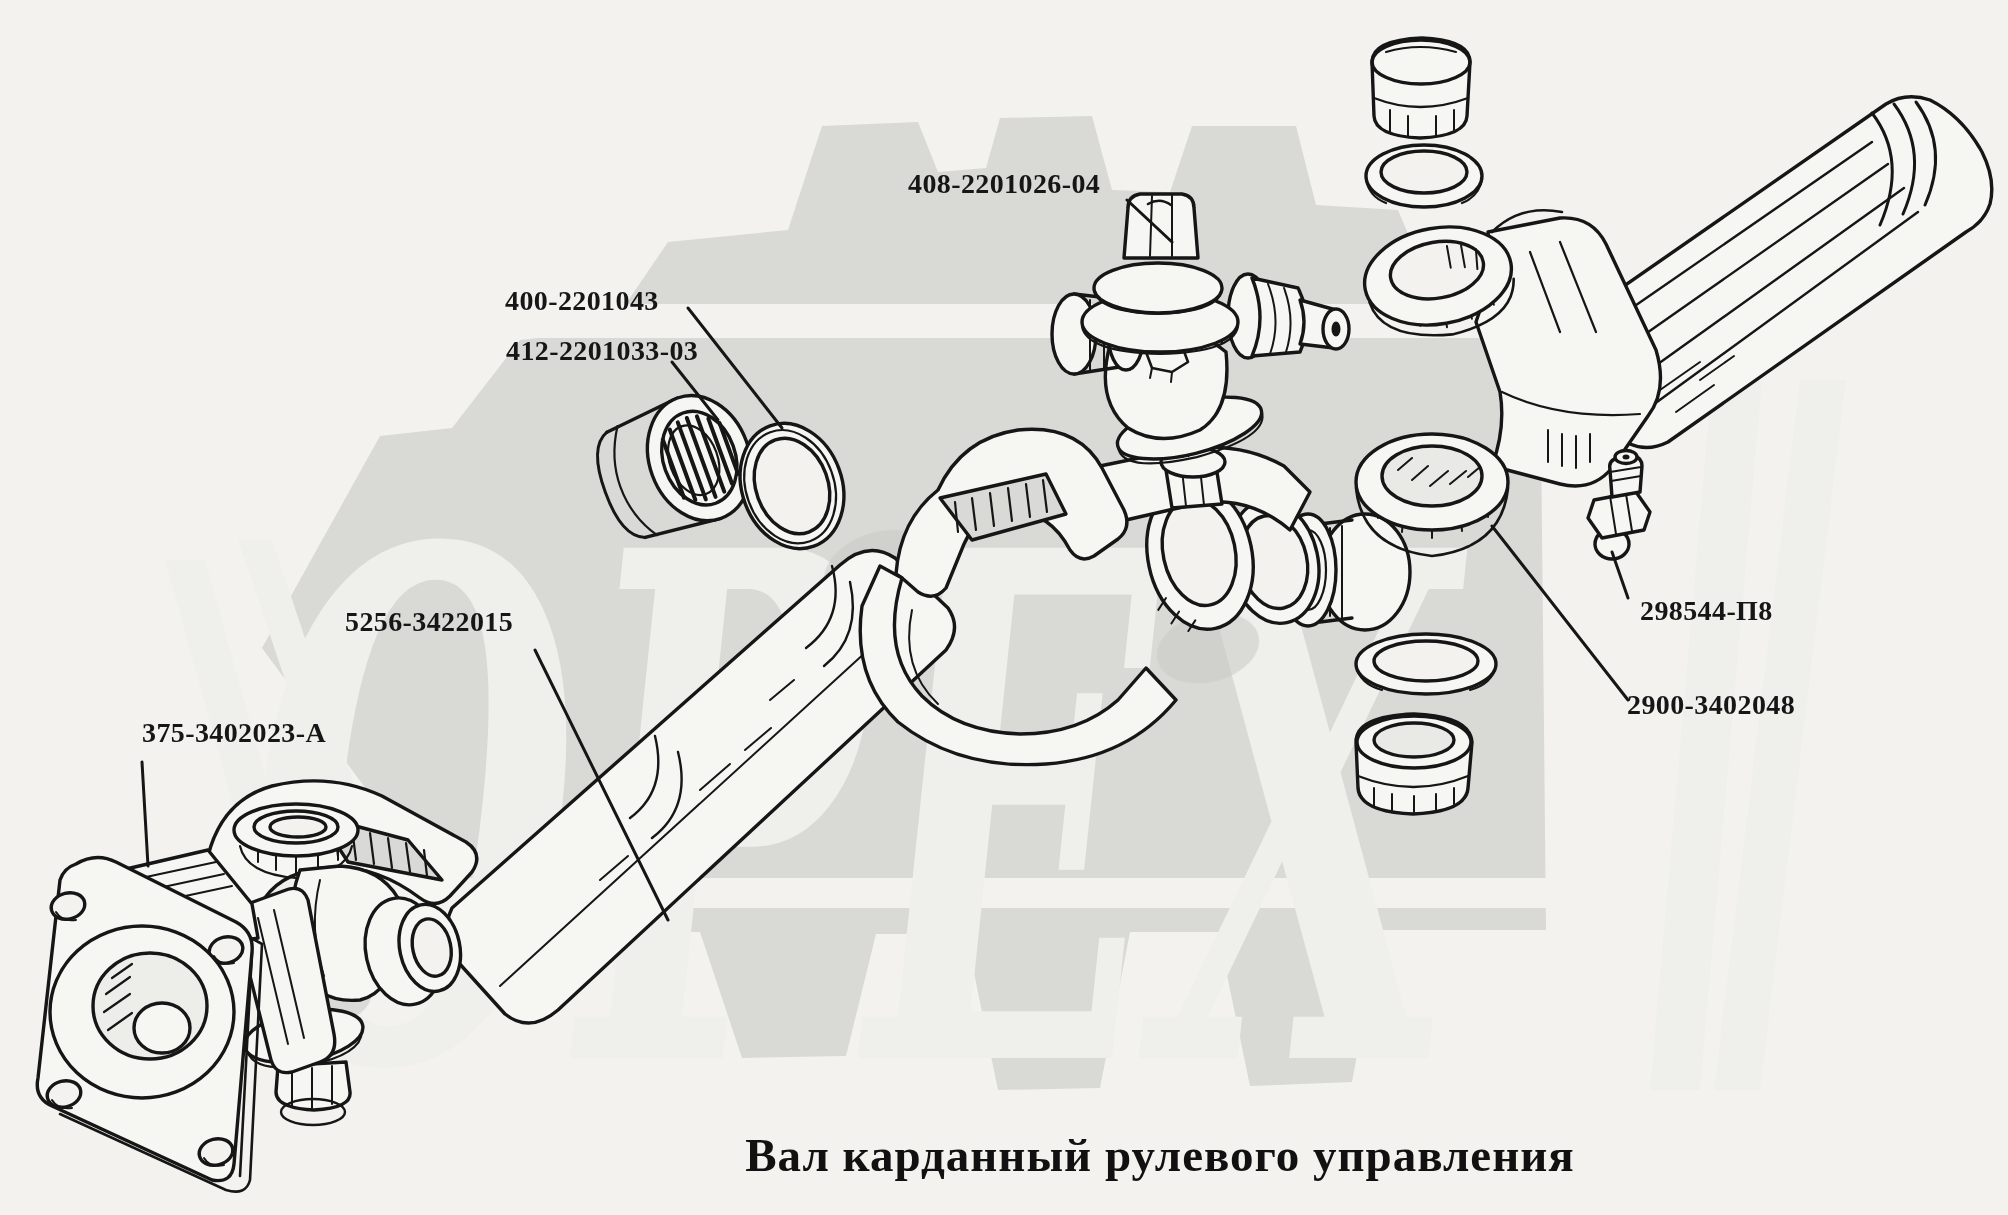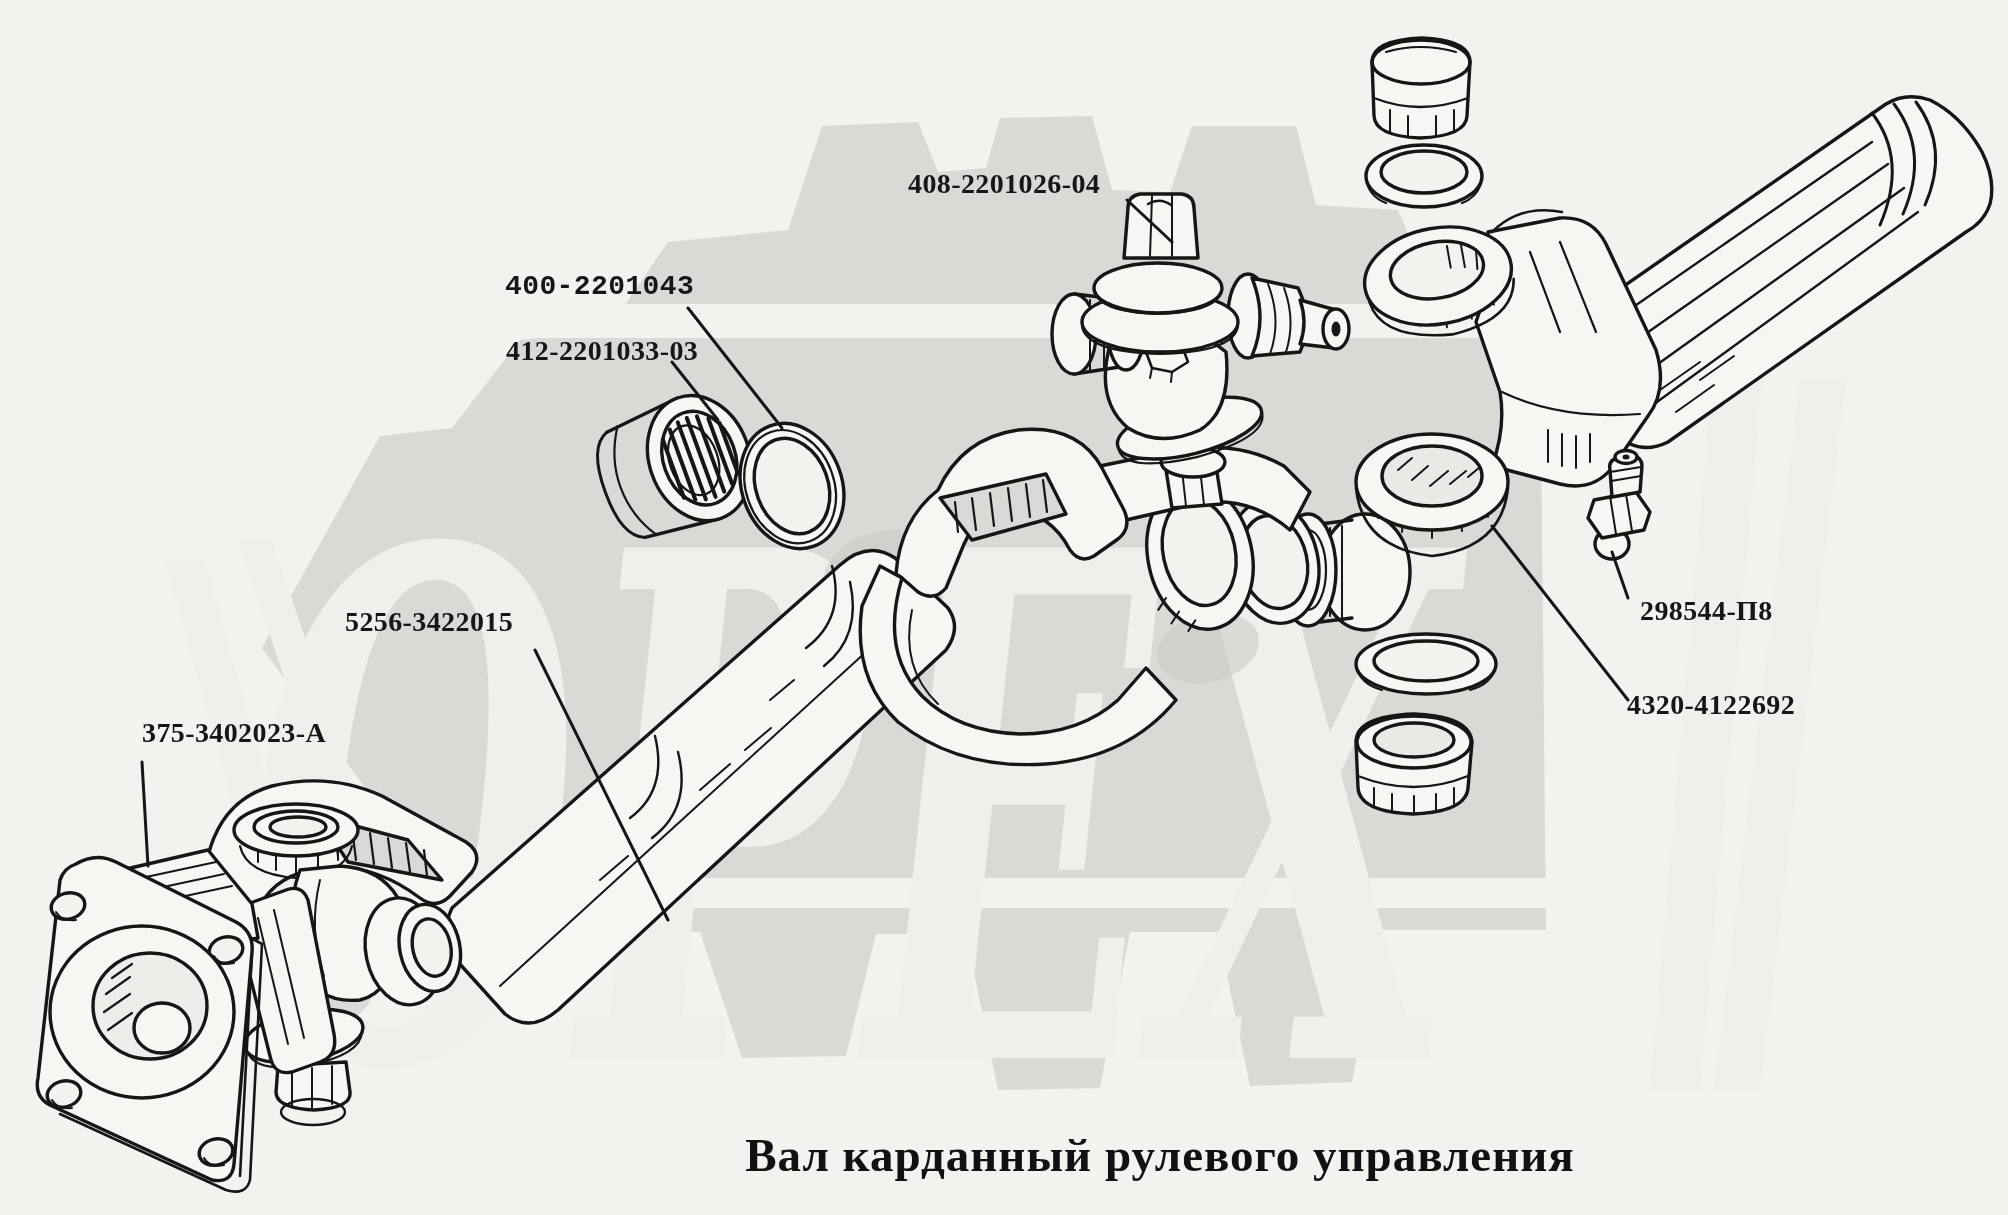--- a/index.html
+++ b/index.html
@@ -298,23 +298,23 @@
       <path d="M535 650 L668 920"></path>
       <path d="M142 762 L148 866"></path>
       <path d="M1612 552 L1628 598"></path>
       <path d="M1628 700 L1492 526"></path>
     </g>
   </g>
 </svg>
 
 <div id="callouts">
       <div class="part-label" style="left: 908px; top: 170px;">408-2201026-04</div>
-      <div class="part-label" style="left: 505px; top: 273px; font-family: Liberation Mono, monospace;">400-2201043</div>
+      <div class="part-label" style="left: 505px; top: 287px;">400-2201043</div>
       <div class="part-label" style="left: 458px; top: 337px; margin-left: 48px;">412-2201033-03</div>
       <div class="part-label" style="left: 345px; top: 608px;">5256-3422015</div>
       <div class="part-label" style="left: 142px; top: 719px;">375-3402023-А</div>
       <div class="part-label" style="left: 1640px; top: 597px;">298544-П8</div>
-      <div class="part-label" style="left: 1627px; top: 691px;">4320-4122692</div>
+      <div class="part-label" style="left: 1627px; top: 691px;">2900-3402048</div>
     </div>
 
 <div id="diagram-title">Вал карданный рулевого управления</div>
 
 </div>
 
 </body></html>

